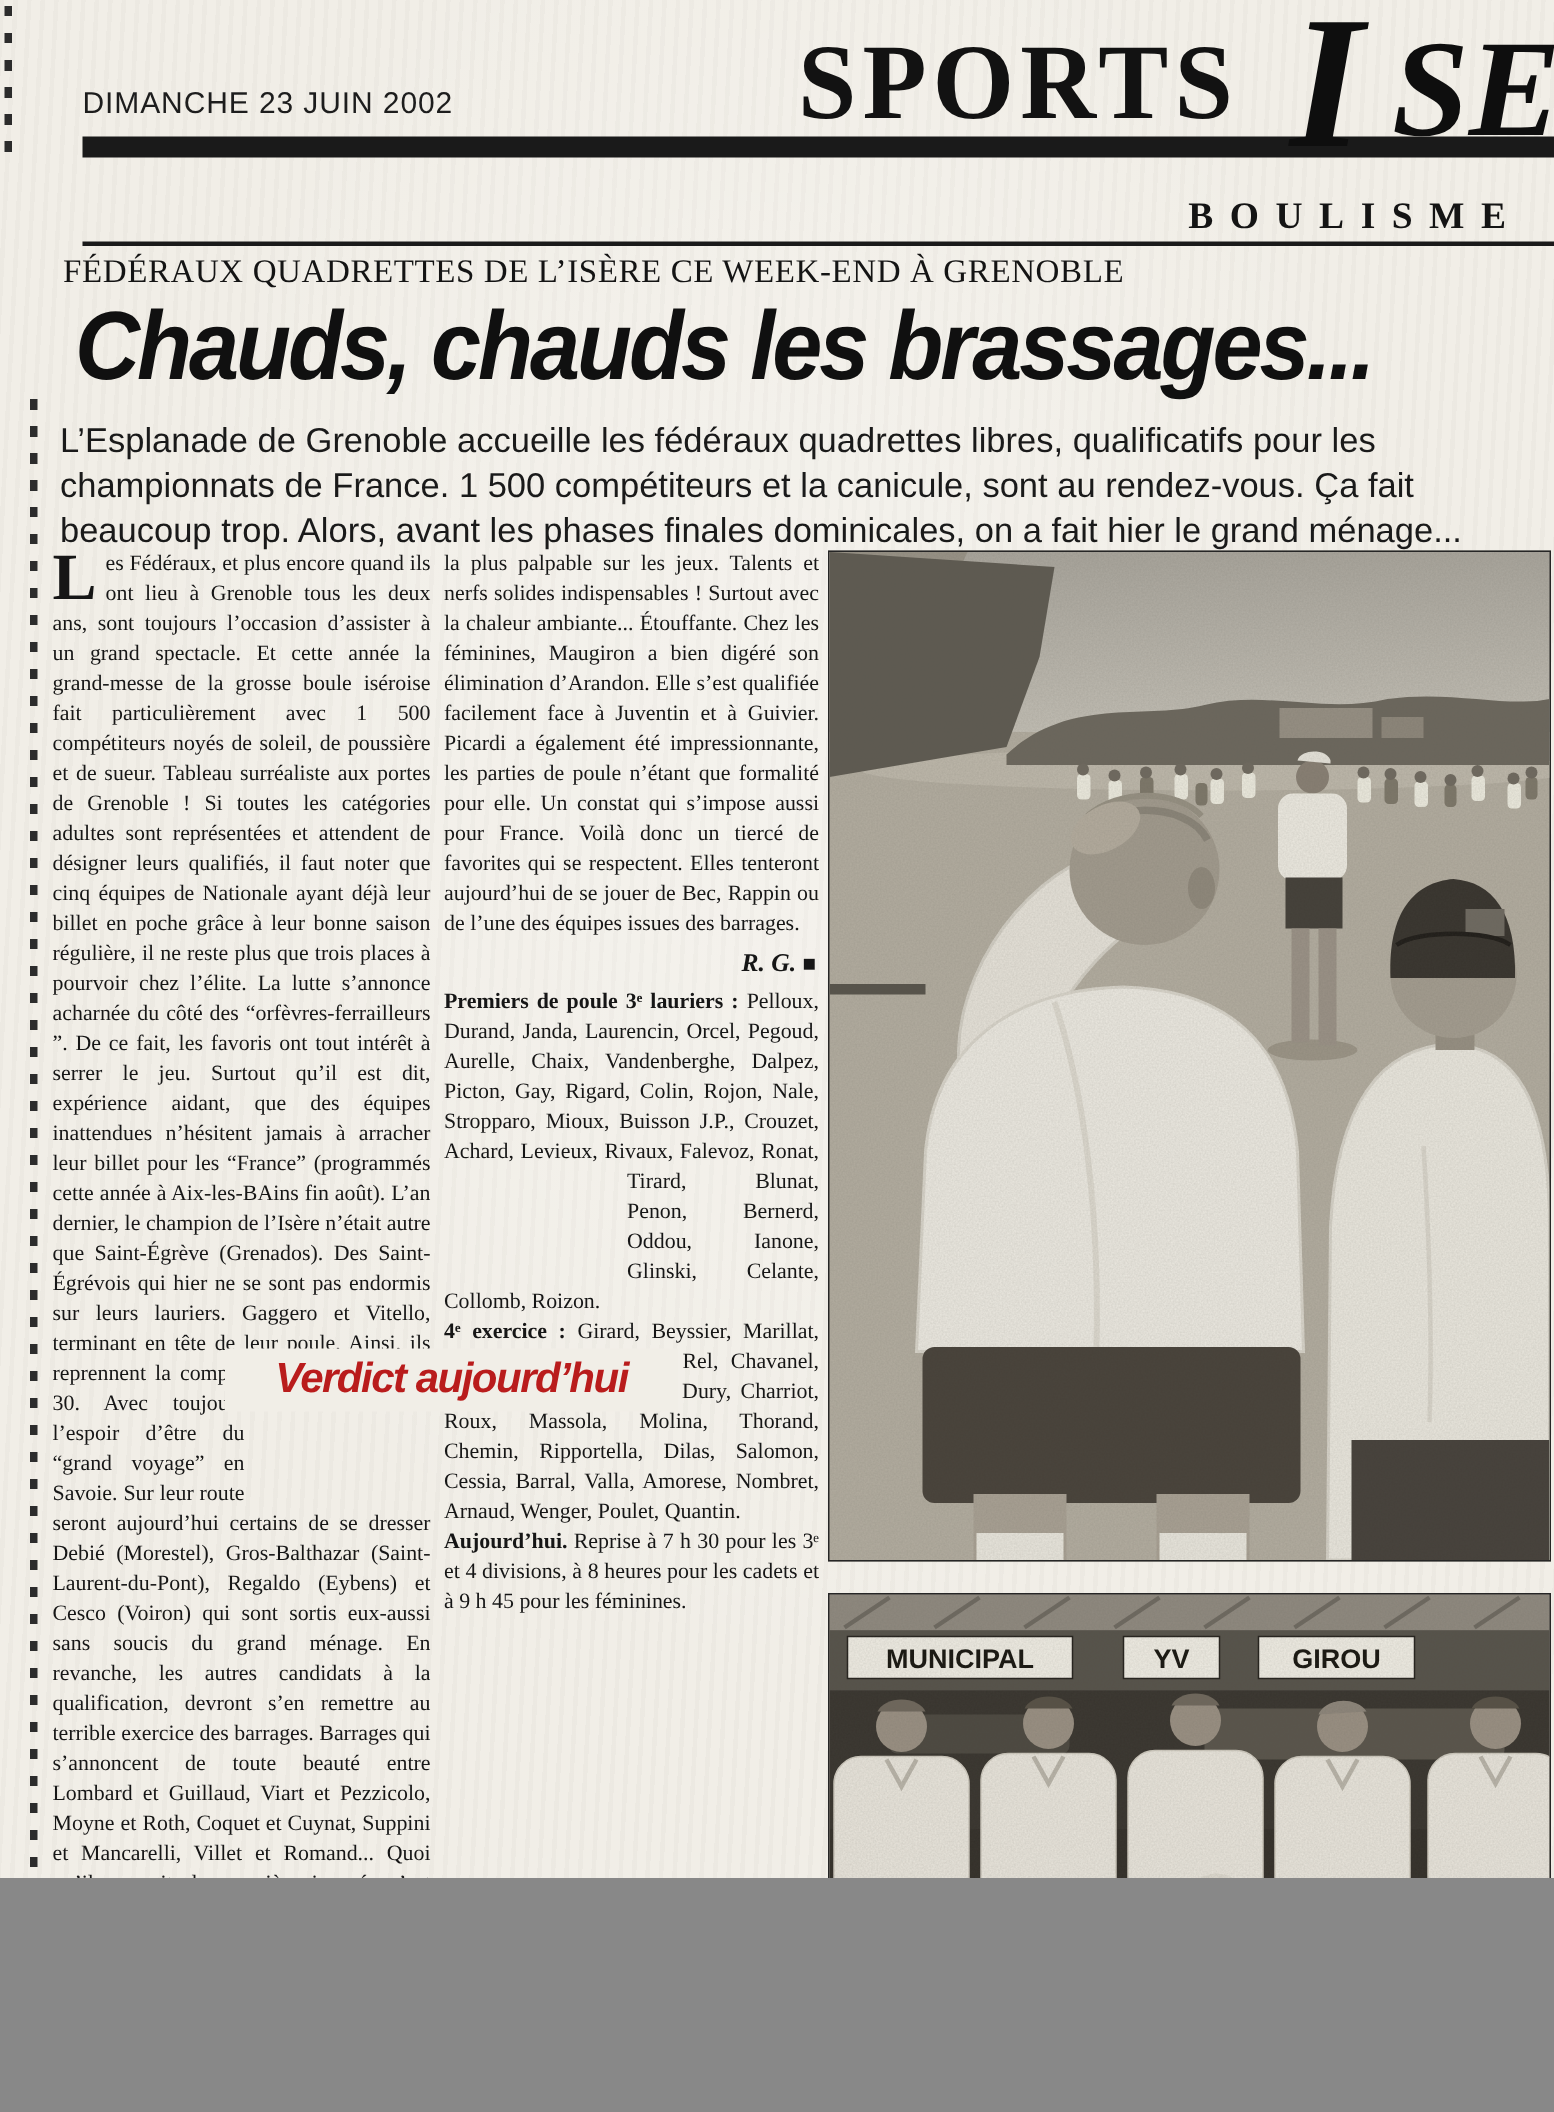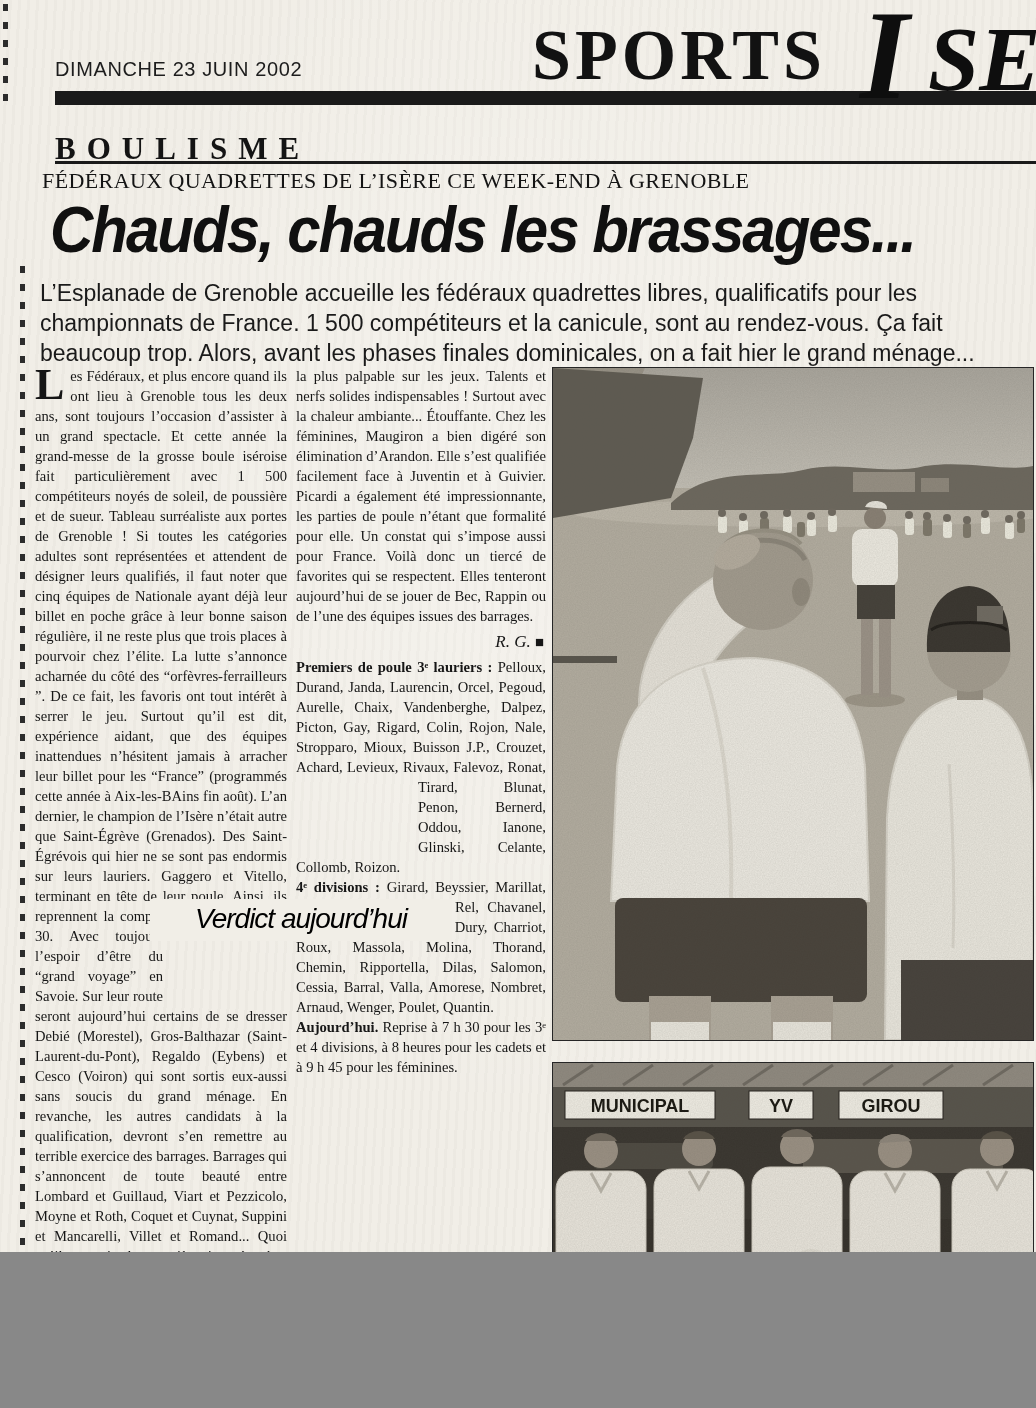--- a/index.html
+++ b/index.html
@@ -16,21 +16,21 @@
   
   .perf{position:absolute;width:5px;background:repeating-linear-gradient(#2c2c2c 0 7px, rgba(0,0,0,0) 7px 18px);}
   .perf-top{left:3px;top:4px;height:108px;}
   .perf-main{left:20px;top:266px;height:1142px;}
   
   .date{position:absolute;left:55px;top:58px;font-family:"Liberation Sans",sans-serif;font-size:20px;letter-spacing:.6px;color:#1d1d1d;}
   .masthead{position:absolute;left:532px;top:16px;font-family:"Liberation Serif",serif;font-weight:bold;font-size:70px;letter-spacing:4px;transform:scaleY(1.02);color:#121212;}
   .mast-i{position:absolute;left:860px;top:-16px;font-family:"Liberation Serif",serif;font-weight:bold;font-style:italic;font-size:126px;color:#0e0e0e;z-index:3;}
   .mast-se{position:absolute;left:928px;top:6px;font-family:"Liberation Serif",serif;font-weight:bold;font-style:italic;font-size:92px;color:#0e0e0e;z-index:3;}
   .black-bar{position:absolute;left:55px;top:91px;width:981px;height:14px;background:#1a1a1a;}
-  .section-label{position:absolute;left:55px;top:131px;width:960px;text-align:left;font-weight:bold;font-size:31px;letter-spacing:11px;color:#141414;}
+  .section-label{position:absolute;left:55px;top:131px;width:960px;text-align:right;font-weight:bold;font-size:25px;letter-spacing:11px;color:#141414;}
   .section-rule{position:absolute;left:55px;top:161px;width:981px;height:3px;background:#1a1a1a;}
   .kicker{position:absolute;left:42px;top:168px;font-weight:normal;font-size:22px;letter-spacing:.4px;color:#141414;}
   .headline{
     position:absolute;left:50px;top:193px;margin:0;
     font-family:"Liberation Sans",sans-serif;font-weight:bold;font-style:italic;
     font-size:60px;letter-spacing:-2px;transform:scaleY(1.08);transform-origin:left top;color:#101010;
   }
   .lead{
     position:absolute;left:40px;top:278px;width:1000px;margin:0;
     font-family:"Liberation Sans",sans-serif;font-size:23px;line-height:30px;color:#1a1a1a;
@@ -39,24 +39,24 @@
   .col{position:absolute;top:366px;font-size:14.6px;line-height:20px;text-align:justify;}
   .col p{margin:0;}
   .col1{left:35px;width:252px;height:1042px;overflow:hidden;}
   .col2{left:296px;width:250px;}
   .dropcap{float:left;font-weight:bold;font-size:44px;line-height:36px;padding:1px 6px 0 0;}
   .spacer-r{float:right;width:118px;height:70px;margin-left:6px;}
   .spacer-l{float:left;width:116px;height:68px;margin-right:6px;}
   .crosshead{
     position:absolute;left:150px;top:899px;width:302px;z-index:4;
     background:#f1eee7;text-align:center;padding:4px 0 6px;
-    font-family:"Liberation Sans",sans-serif;font-weight:normal;font-style:italic;
-    font-size:28px;letter-spacing:-1px;color:#000000;
+    font-family:"Liberation Sans",sans-serif;font-weight:bold;font-style:italic;
+    font-size:28px;letter-spacing:-1px;color:#b91c1c;
   }
-  .byline{text-align:right;font-weight:normal;font-style:italic;font-size:17px;margin:3px 2px 5px 0;}
+  .byline{text-align:right;font-weight:bold;font-style:italic;font-size:17px;margin:3px 2px 5px 0;}
   .byline-square{font-style:normal;font-size:15px;}
   .mb6{margin-bottom:6px !important;}
   
   .photo{position:absolute;left:552px;margin:0;border:1px solid #262626;background:#9a958b;overflow:hidden;}
   .photo-top{top:367px;width:480px;height:672px;}
   .photo-bottom{top:1062px;width:480px;height:344px;}
   .photo svg{display:block;}
   
   .caption{position:absolute;left:288px;top:1266px;width:252px;text-align:right;}
   .caption p{margin:0;font-family:"Liberation Sans",sans-serif;font-weight:bold;font-size:20px;line-height:27px;color:#141414;}
@@ -96,21 +96,21 @@
     <div class="byline">
       <span>R. G.</span>
       <span class="byline-square">■</span>
     </div>
     <p>
       <b>Premiers de poule 3ᵉ lauriers : </b><span>Pelloux, Durand, Janda, Laurencin, Orcel, Pegoud, Aurelle, Chaix, Vandenberghe, Dalpez, Picton, Gay, Rigard, Colin, Rojon, Nale, Stropparo, Mioux, Buisson J.P., Crouzet, Achard, Levieux, Rivaux, Falevoz, Ronat, Tirard,</span>
       <span class="spacer-l"></span>
       <span>Blunat, Penon, Bernerd, Oddou, Ianone, Glinski, Celante, Collomb, Roizon.</span>
     </p>
     <p>
-      <b>4ᵉ divisions : </b><span>Girard, Beyssier, Marillat, Gataleta, Suery, Galvez, Rel, Chavanel, Beaud, Guilloud, Bruera, Dury, Charriot, Roux, Massola, Molina, Thorand, Chemin, Ripportella, Dilas, Salomon, Cessia, Barral, Valla, Amorese, Nombret, Arnaud, Wenger, Poulet, Quantin.</span>
+      <b>4ᵉ exercice : </b><span>Girard, Beyssier, Marillat, Gataleta, Suery, Galvez, Rel, Chavanel, Beaud, Guilloud, Bruera, Dury, Charriot, Roux, Massola, Molina, Thorand, Chemin, Ripportella, Dilas, Salomon, Cessia, Barral, Valla, Amorese, Nombret, Arnaud, Wenger, Poulet, Quantin.</span>
     </p>
     <p>
       <b>Aujourd’hui. </b><span>Reprise à 7 h 30 pour les 3ᵉ et 4 divisions, à 8 heures pour les cadets et à 9 h 45 pour les féminines.</span>
     </p>
   </div>
 
   <div class="crosshead">Verdict aujourd’hui</div>
 
   <figure class="photo photo-top">
     <svg viewBox="0 0 480 672" width="480" height="672">

